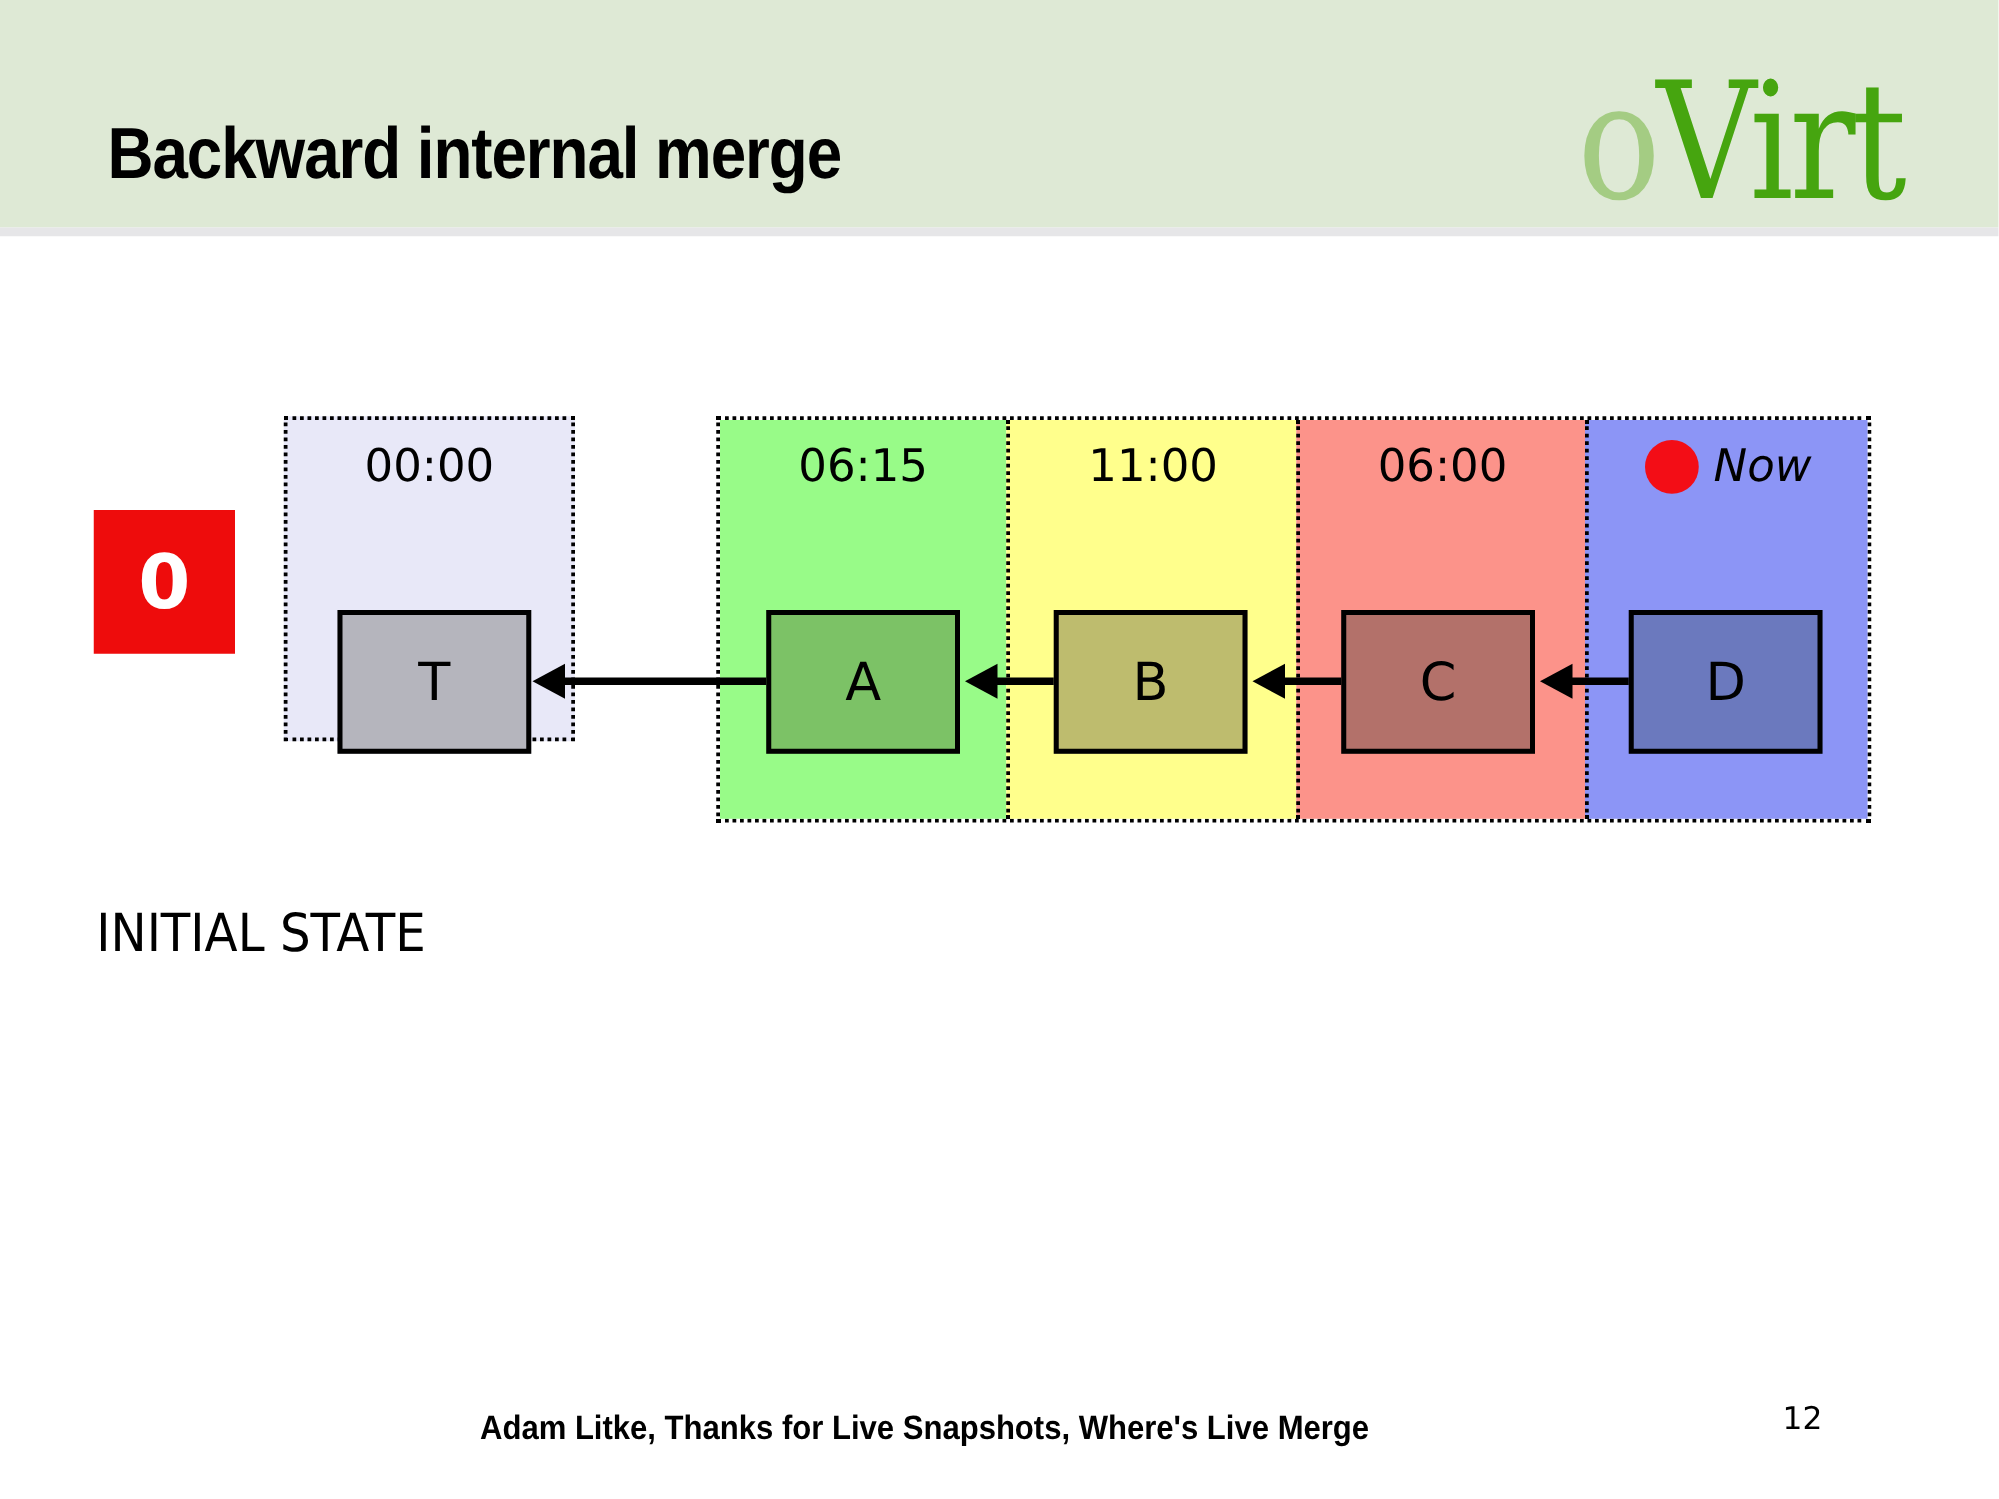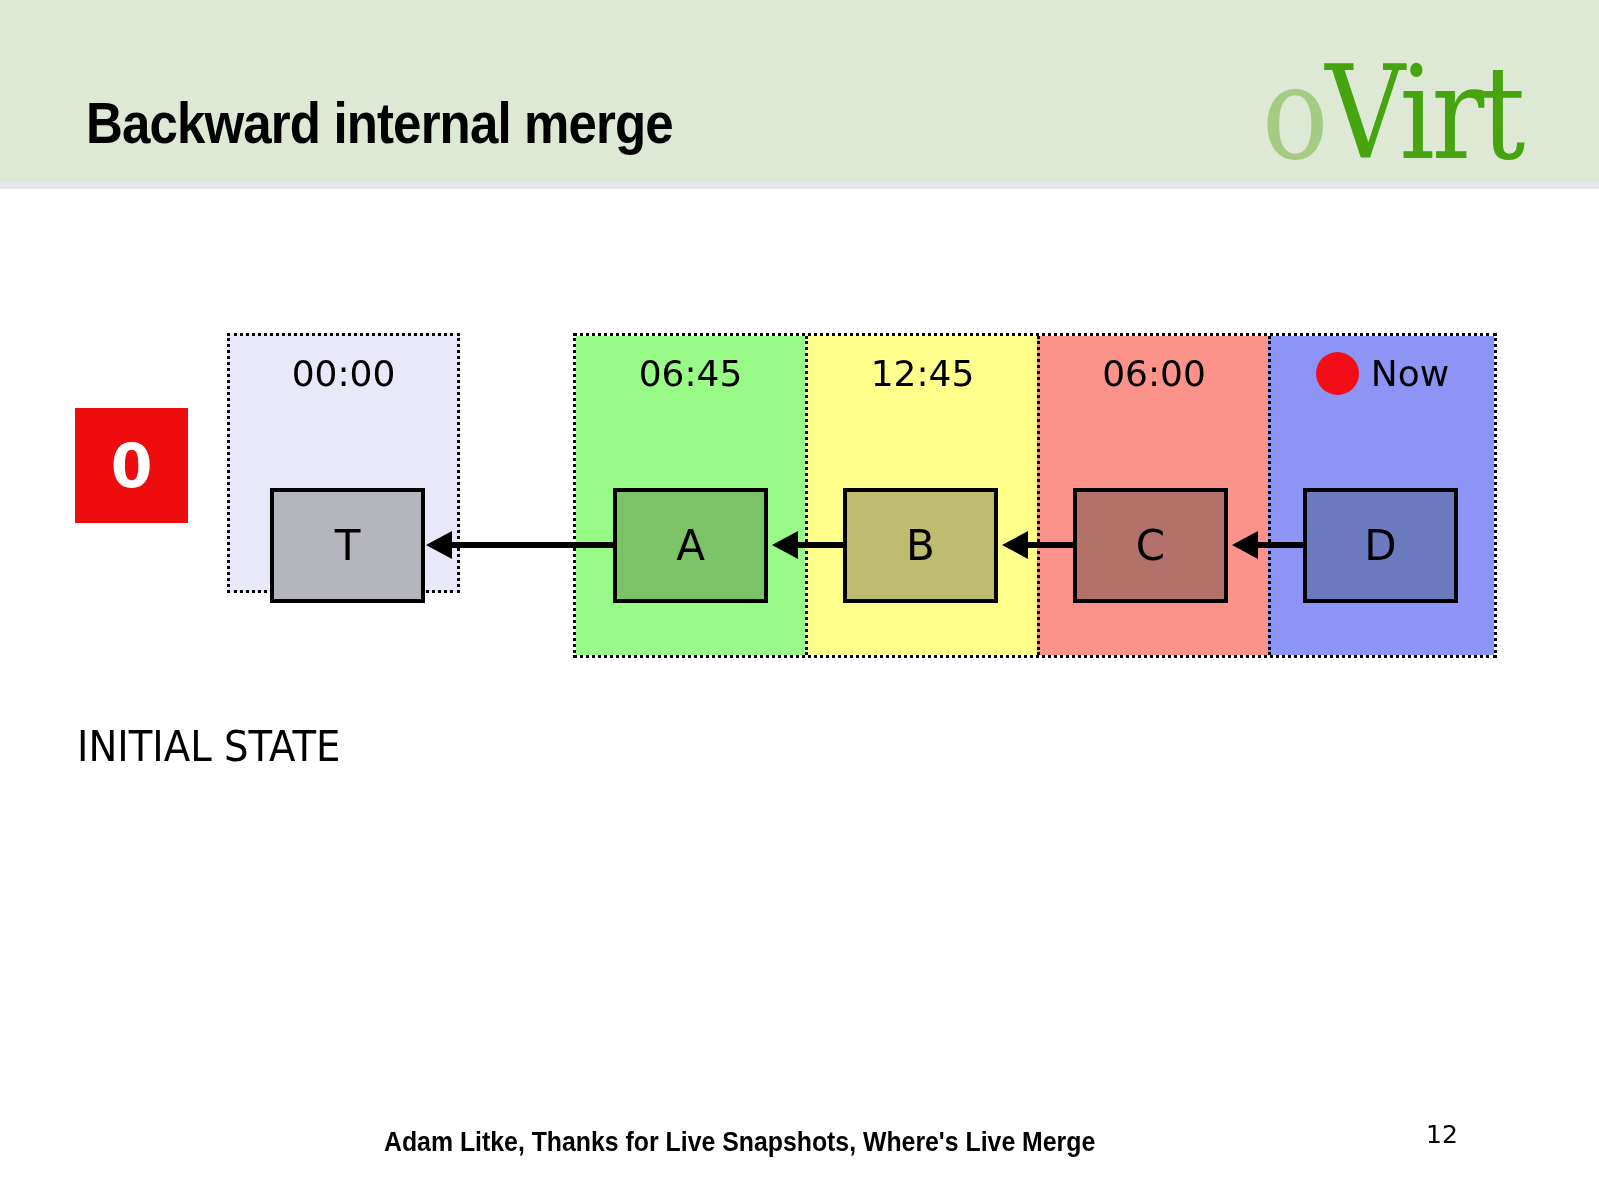--- a/index.html
+++ b/index.html
@@ -78,20 +78,21 @@
     text-align: center;
     font-size: 36px;
     line-height: 1.2;
     white-space: nowrap;
   }
   .now-row {
     display: flex;
     align-items: center;
     justify-content: center;
     gap: 12px;
+    font-style: italic;
   }
   .now-dot {
     width: 43px; height: 43px;
     border-radius: 50%;
     flex: 0 0 auto;
   }
 
   
   .vol {
     position: absolute;
@@ -188,24 +189,24 @@
 
   <div class="section-box base-section" style="background-color: rgb(232, 232, 248);">
     <div class="time-label">00:00</div>
     <div class="vol vol-t" style="background-color: rgb(181, 181, 189);">
       <span>T</span>
     </div>
   </div>
 
   <div class="band">
     <div class="section sec-a" style="background-color: rgb(152, 251, 136);">
-      <div class="time-label">06:45</div>
+      <div class="time-label">06:15</div>
     </div>
     <div class="section sec-b" style="background-color: rgb(255, 255, 140);">
-      <div class="time-label">12:45</div>
+      <div class="time-label">11:00</div>
     </div>
     <div class="section sec-c" style="background-color: rgb(252, 147, 138);">
       <div class="time-label">06:00</div>
     </div>
     <div class="section sec-d" style="background-color: rgb(140, 149, 246);">
       <div class="time-label now-row">
         <span class="now-dot" style="background-color: rgb(243, 13, 22);"></span>
         <span>Now</span>
       </div>
     </div>

